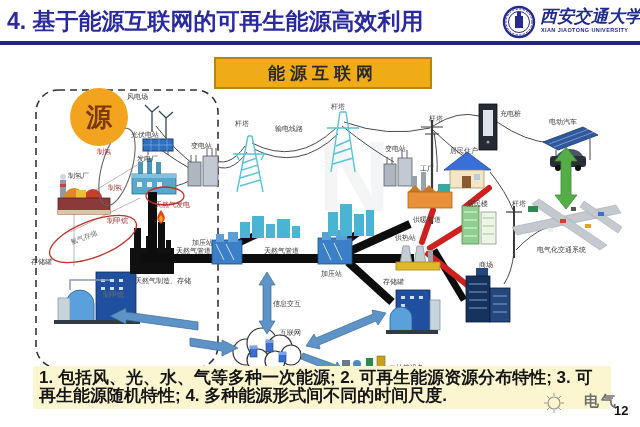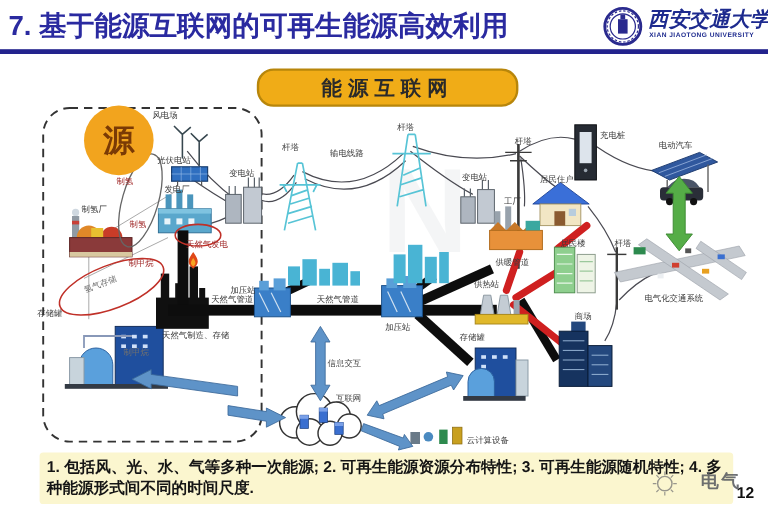--- a/index.html
+++ b/index.html
@@ -10,21 +10,21 @@
              color:var(--title-blue,#2a2aa0);letter-spacing:0;z-index:8;white-space:nowrap;}
   .hdr-rule{position:absolute;left:0;top:41px;width:640px;height:4px;background:#23238d;z-index:8;}
   .logo-seal{position:absolute;left:502px;top:5px;width:34px;height:34px;z-index:8;}
   .logo-cn{position:absolute;left:540px;top:5px;font-size:17px;font-weight:bold;font-style:italic;
            font-family:"DejaVu Serif","Liberation Serif",serif;color:#1d2a8e;white-space:nowrap;z-index:8;}
   .logo-en{position:absolute;left:541px;top:27px;font-size:5.5px;letter-spacing:.4px;color:#1d2a8e;
            font-weight:bold;white-space:nowrap;z-index:8;}
   
   .banner{position:absolute;left:214px;top:57px;width:214px;height:28px;
           background:var(--banner-gold,#f0ac17);border:2px solid var(--banner-border,#b8860b);
-          border-radius:14px;display:flex;align-items:center;justify-content:center;
+          border-radius:0;display:flex;align-items:center;justify-content:center;
           font-size:17px;font-weight:bold;letter-spacing:5px;color:#2a2a2a;z-index:6;}
   
   .source-circle{position:absolute;left:70px;top:88px;width:58px;height:58px;border-radius:50%;
           background:var(--source-yellow,#f2a41e);display:flex;align-items:center;justify-content:center;
           font-size:26px;font-weight:bold;color:#7a3a05;z-index:4;}
   
   .lb{position:absolute;font-size:7px;line-height:1.1;color:#3a3a3a;white-space:nowrap;z-index:5;}
   .lb.red{color:#a02828;}
   .lb.gray{color:#707070;}
   .lb.rot{transform:rotate(-21deg);}
@@ -41,31 +41,31 @@
   .thin{stroke:#999;stroke-width:.7;fill:none;}
   
   .wm-site{position:absolute;left:212px;top:269px;font-size:17px;font-weight:bold;color:#8a8f98;
            opacity:.4;letter-spacing:1px;z-index:6;}
   .wm-letter{position:absolute;left:318px;top:126px;font-size:100px;font-weight:bold;color:#9aa2aa;
            opacity:.1;z-index:1;line-height:1;}
   .wm-brand{position:absolute;left:584px;top:392px;font-size:15px;font-weight:bold;color:#55585e;
            opacity:.85;z-index:9;letter-spacing:2px;}
   .wm-star{position:absolute;left:543px;top:392px;z-index:9;opacity:.75;}
   
-  .footer-box{position:absolute;left:33px;top:377px;width:566px;height:37px;
+  .footer-box{position:absolute;left:33px;top:366px;width:566px;height:37px;
           background:var(--footer-bg,#fbf6cf);border-radius:3px;padding:3px 6px;
-          font-size:13px;font-weight:bold;line-height:18px;color:#151515;z-index:7;}
+          font-size:17px;font-weight:bold;line-height:18px;color:#151515;z-index:7;}
   .page-num{position:absolute;left:614px;top:403px;font-size:13px;font-weight:bold;color:#111;z-index:9;}
 </style>
 </head>
 <body>
 
 <div class="slide">
 
-  <div class="hdr-title">7. 基于能源互联网的可再生能源高效利用</div>
+  <div class="hdr-title">4. 基于能源互联网的可再生能源高效利用</div>
   <svg class="logo-seal" width="34" height="34" viewBox="0 0 34 34">
     <circle cx="17" cy="17" r="15" fill="none" stroke="#2a2a8e" stroke-width="2.4"></circle>
     <circle cx="17" cy="17" r="10.5" fill="none" stroke="#2a2a8e" stroke-width="1"></circle>
     <circle cx="17" cy="17" r="13" fill="none" stroke="#2a2a8e" stroke-width="1" stroke-dasharray="2 1.6"></circle>
     <rect x="13" y="11" width="8" height="12" fill="#2a2a8e"></rect>
     <rect x="15" y="7" width="4" height="4" fill="#2a2a8e"></rect>
   </svg>
   <div class="logo-cn">西安交通大学</div>
   <div class="logo-en">XIAN JIAOTONG UNIVERSITY</div>
   <div class="hdr-rule"></div>

